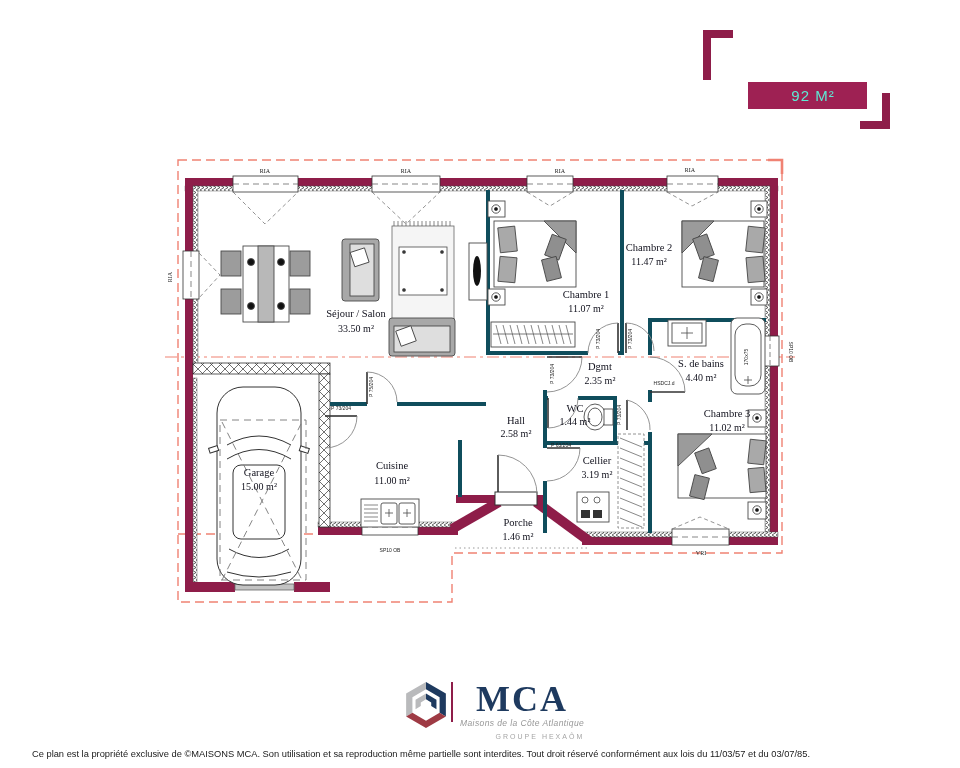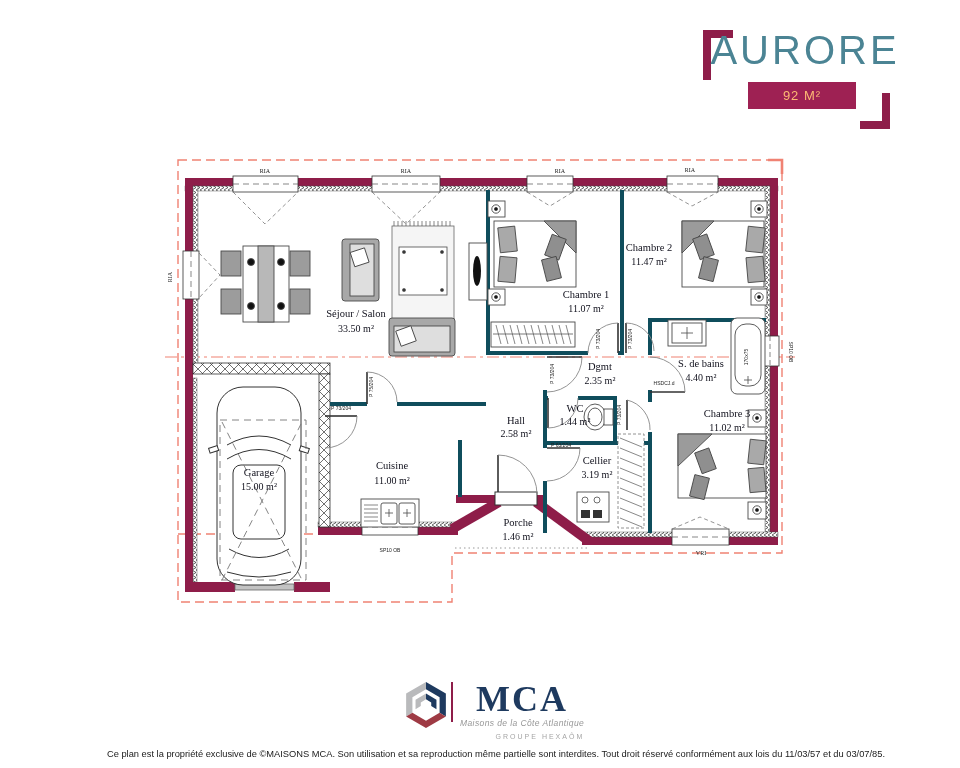--- a/index.html
+++ b/index.html
@@ -7,46 +7,45 @@
          font-family:"Liberation Sans",sans-serif;}
   
   .hdr-title{position:absolute;left:700px;top:28px;width:210px;text-align:center;
     font-size:40px;font-weight:300;letter-spacing:3px;color:#4b8494;
     font-family:"Liberation Sans",sans-serif;}
   .hdr-bracket-tl{position:absolute;left:703px;top:30px;width:22px;height:42px;
     border-left:8px solid #8e1d49;border-top:8px solid #8e1d49;}
   .hdr-bracket-br{position:absolute;left:860px;top:93px;width:22px;height:28px;
     border-right:8px solid #8e1d49;border-bottom:8px solid #8e1d49;}
   .hdr-badge{position:absolute;left:748px;top:82px;width:108px;height:27px;
-    background:#9e2153;color:#fdba74;font-size:13px;letter-spacing:1px;
-    display:flex;align-items:center;justify-content:center;}
+    background:#9e2153;color:#5eead4;font-size:15px;letter-spacing:1px;
+    display:flex;align-items:center;justify-content:center;padding-left:11px;}
   
   .logo-wrap{position:absolute;left:406px;top:682px;height:62px;display:flex;align-items:flex-start;}
   .logo-divider{width:2px;height:40px;background:#8e1d49;margin:0 7px 0 5px;}
   .logo-text-col{display:flex;flex-direction:column;align-items:center;}
   .logo-acronym{font-family:"Liberation Serif",serif;font-weight:bold;font-size:36px;
     line-height:34px;color:#1e3a5f;letter-spacing:2px;}
   .logo-sub{font-size:8.5px;color:#979797;margin-top:2px;letter-spacing:0.4px;font-style:italic;}
   .logo-group{font-size:7px;color:#a5a5a5;letter-spacing:2px;margin-top:5px;align-self:flex-end;}
   
-  .footer{position:absolute;left:0;right:0;top:749px;text-align:center;
+  .footer{position:absolute;left:0;right:0;top:749px;
     font-size:9.3px;color:#1a1a1a;padding-left:32px;}
   
   .room-name{font-family:"Liberation Serif",serif;font-size:10.5px;fill:#10101c;}
   .room-area{font-family:"Liberation Serif",serif;font-size:10px;fill:#10101c;}
   .tech{font-family:"Liberation Sans",sans-serif;font-size:5px;fill:#222;}
   .tech6{font-family:"Liberation Serif",serif;font-size:6px;fill:#222;}
 </style>
 </head>
 <body>
 
 <div class="stage">
 
   <div class="hdr-bracket-tl"></div>
-  <div class="hdr-title">AURORE</div>
   <div class="hdr-badge">92 M²</div>
   <div class="hdr-bracket-br"></div>
 
   <svg width="960" height="768" viewBox="0 0 960 768" style="position:absolute;left:0;top:0">
     <defs>
       <pattern id="insul" width="4" height="5" patternUnits="userSpaceOnUse">
         <rect width="4" height="5" fill="#fff"></rect>
         <path d="M0,0 L4,2.5 L0,5" stroke="#222" stroke-width="0.7" fill="none"></path>
       </pattern>
       <pattern id="xh" width="9" height="9" patternUnits="userSpaceOnUse">

